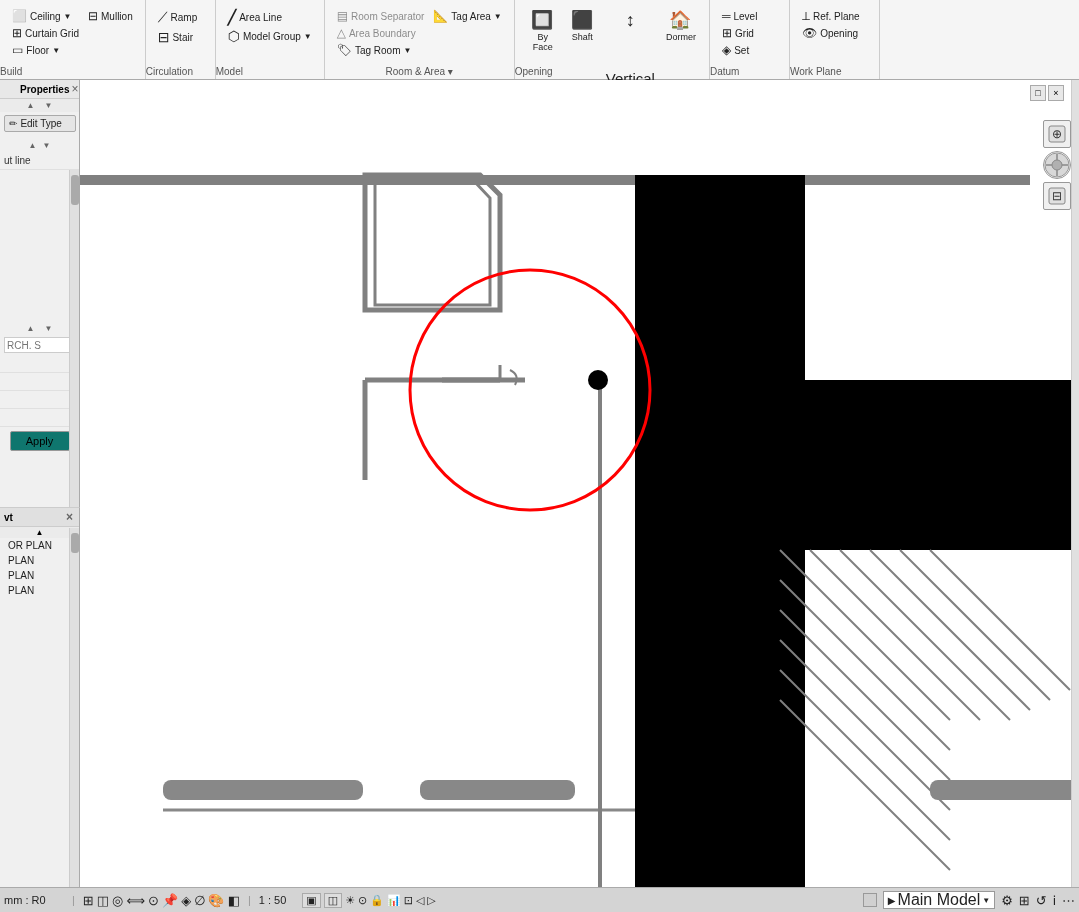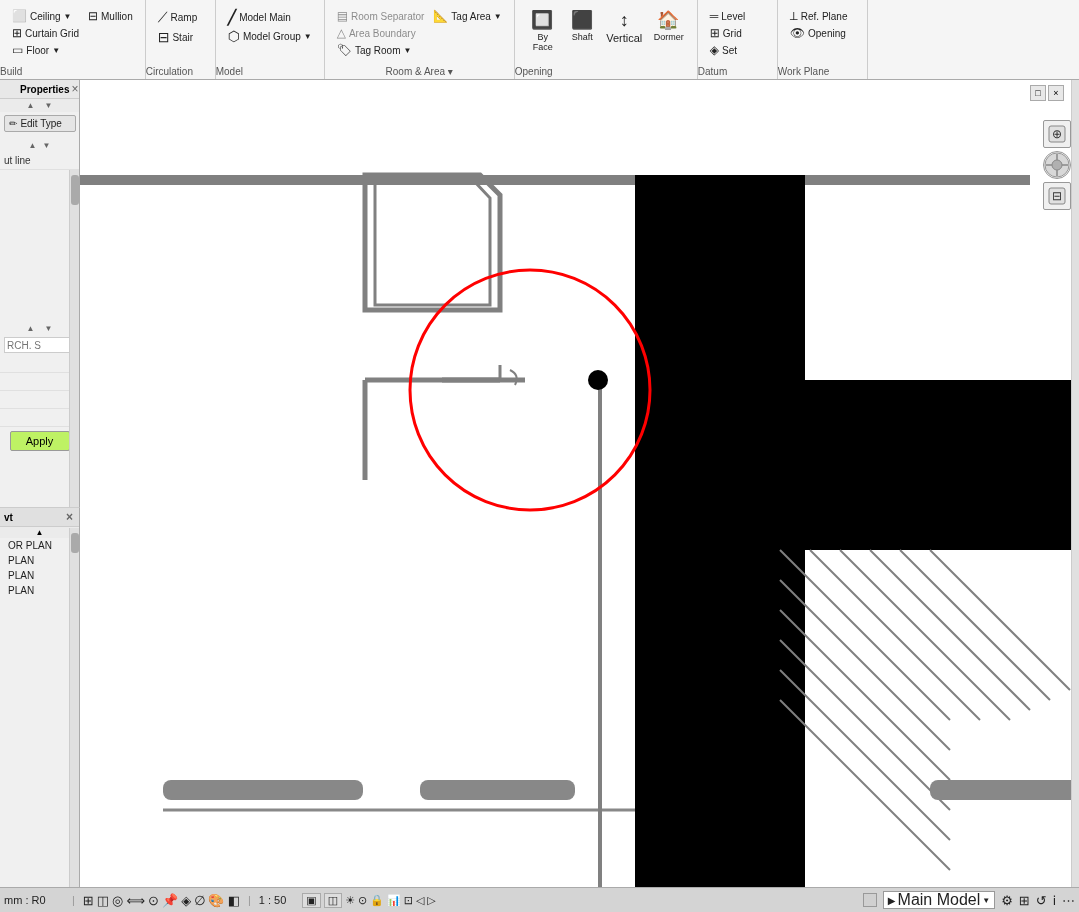--- a/index.html
+++ b/index.html
@@ -106,21 +106,21 @@
       background: white;
       padding: 0 2px;
       height: 16px;
     }
     .apply-btn {
       margin: 4px auto;
       display: block;
       width: 60px;
       font-size: 11px;
       padding: 3px 6px;
-      background: #bef264;
+      background: #0f766e;
       border: 1px solid #999;
       border-radius: 2px;
       cursor: pointer;
       text-align: center;
     }
 
     
     .project-browser {
       position: absolute;
       left: 0;
@@ -232,21 +232,21 @@
         <span>Stair</span>
       </div>
     </div>
     <div class="ribbon-group-label">Circulation</div>
   </div>
 
   <div class="ribbon-group" style="min-width:90px;">
     <div class="ribbon-items" style="display:flex; flex-direction:column; gap:1px; padding-bottom:14px; width:100%;">
       <div class="ribbon-btn-small">
         <span style="font-size:14px; font-weight:bold;">╱</span>
-        <span>Model Main</span>
+        <span>Area Line</span>
       </div>
       <div class="ribbon-btn-small">
         <span style="font-size:14px;">⬡</span>
         <span>Model Group</span>
         <span style="font-size:8px;">▼</span>
       </div>
     </div>
     <div class="ribbon-group-label">Model</div>
   </div>
 
@@ -279,21 +279,21 @@
       <div class="ribbon-btn" style="min-width:40px; font-size:10px;">
         <span style="font-size:18px;">🔲</span>
         <span style="font-size:9px; text-align:center;">By<br>Face</span>
       </div>
       <div class="ribbon-btn" style="min-width:35px; font-size:10px;">
         <span style="font-size:18px;">⬛</span>
         <span style="font-size:9px;">Shaft</span>
       </div>
       <div class="ribbon-btn" style="min-width:45px; font-size:10px;">
         <span style="font-size:18px;">↕</span>
-        <span style="font-size:11px;">Vertical</span>
+        <span style="font-size:15px;margin-top:38px;">Vertical</span>
       </div>
       <div class="ribbon-btn" style="min-width:40px; font-size:10px;">
         <span style="font-size:18px;">🏠</span>
         <span style="font-size:9px;">Dormer</span>
       </div>
     </div>
     <div class="ribbon-group-label">Opening</div>
   </div>
 
   <div class="ribbon-group" style="min-width:80px;">

